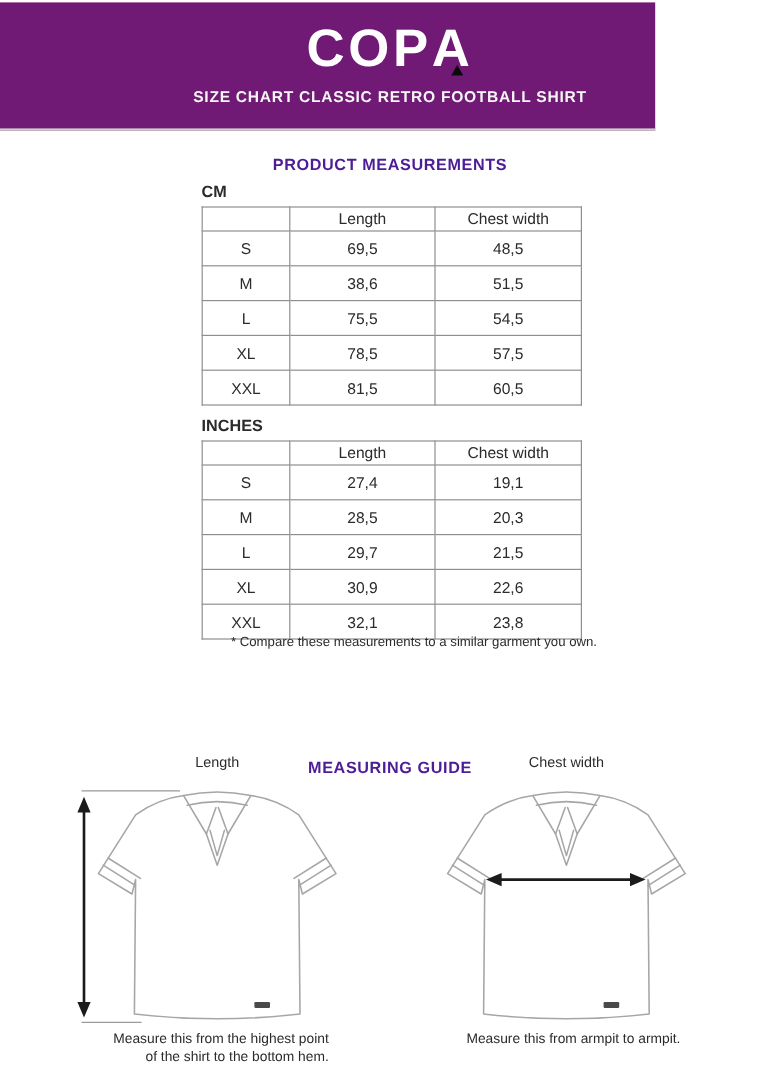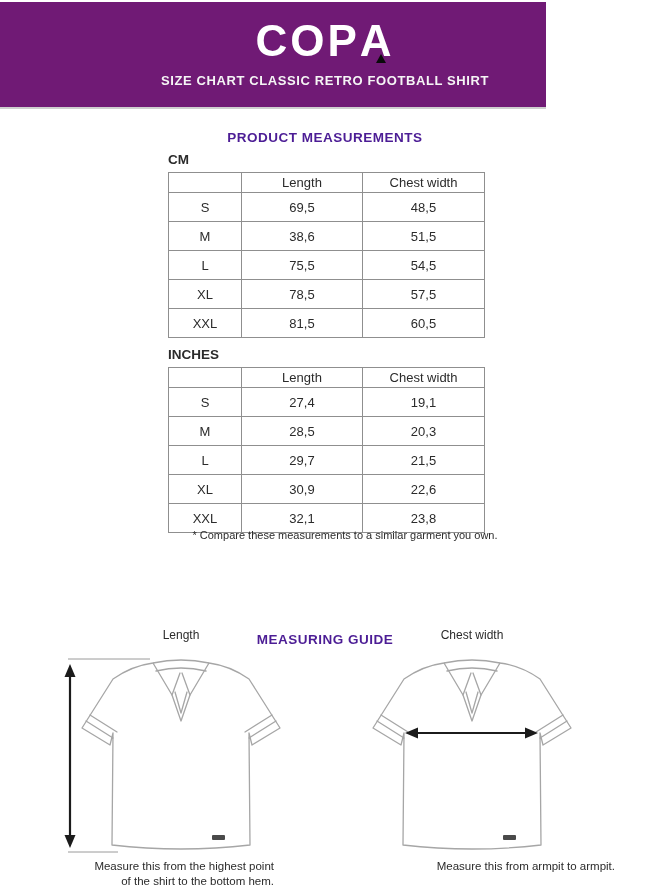--- a/index.html
+++ b/index.html
@@ -37,21 +37,21 @@
   
   .diagram{position:absolute; top:620px; width:330px; height:271px;}
   .diagram.left{left:0;}
   .diagram.right{left:320px;}
   .diagram-label{position:absolute; top:8px; font-size:12px; color:#2b2b2b; text-align:center;}
   .diagram.left .diagram-label{left:76px; width:210px;}
   .diagram.right .diagram-label{left:47px; width:210px;}
   .diagram svg{position:absolute; left:0; top:0;}
   .diagram-caption{position:absolute; top:239px; font-size:11.5px; line-height:14.5px; color:#2b2b2b; text-align:right;}
   .diagram.left .diagram-caption{left:88px; width:186px;}
-  .diagram.right .diagram-caption{left:57px; width:190px;margin-left:48px;}
+  .diagram.right .diagram-caption{left:57px; width:190px;}
 
   .shirt-line{fill:none; stroke:#a6a6a6; stroke-width:1.3; stroke-linejoin:round; stroke-linecap:round;}
   .shirt-body{fill:#ffffff; stroke:#a6a6a6; stroke-width:1.3; stroke-linejoin:round;}
   .guide-line{stroke:#9a9a9a; stroke-width:1;}
   .meas-arrow{stroke:#1b1b1b; stroke-width:2.2;}
   .meas-head{fill:#1b1b1b;}
   .shirt-tag{fill:#4a4a4a;}
 </style>
 </head>
 <body>

